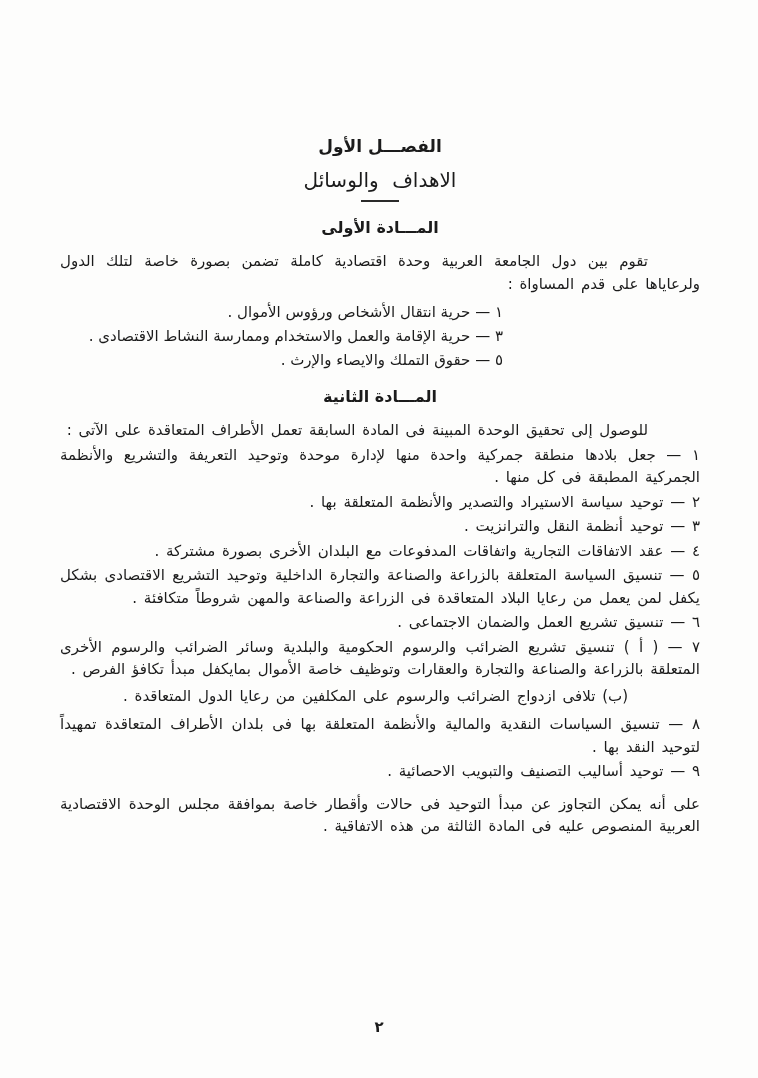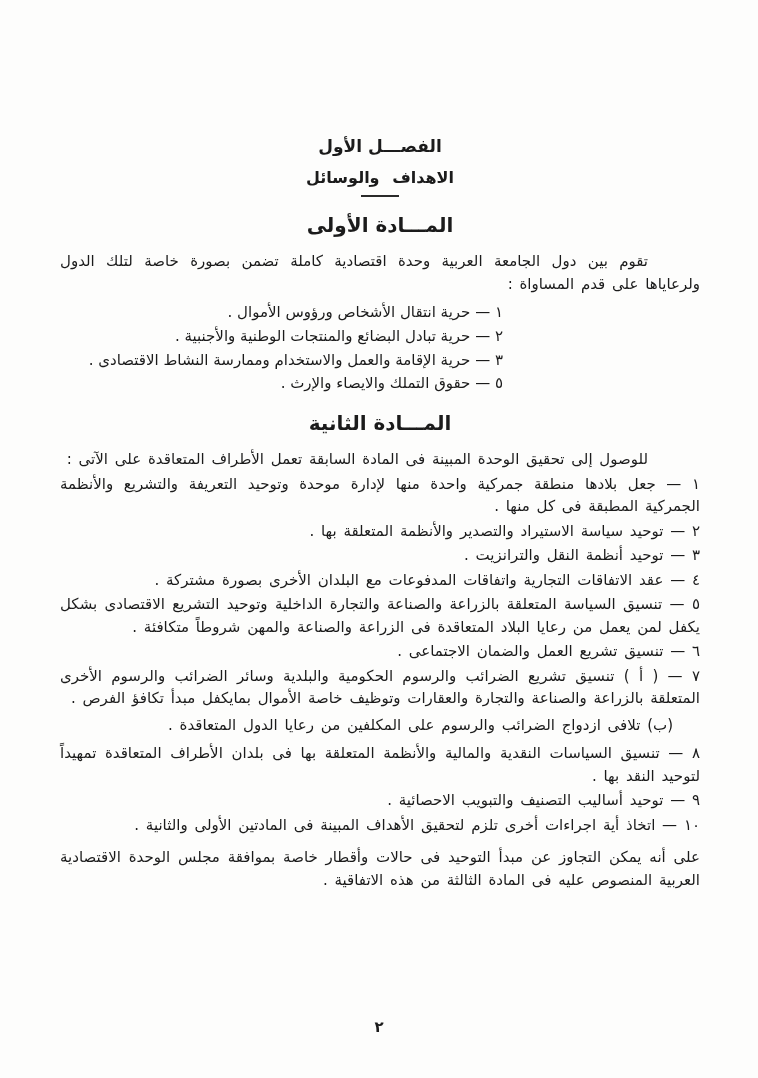--- a/index.html
+++ b/index.html
@@ -20,51 +20,51 @@
     padding: 136px 58px 0 60px;
     overflow: hidden;
   }
   .center { text-align: center; }
   .chapter-title {
     font-size: 17px;
     font-weight: bold;
     margin: 0 0 12px 0;
   }
   .chapter-subtitle {
-    font-size: 16px;
-    font-weight: bold;
+    font-size: 20px;
+    font-weight: normal;
     word-spacing: 7px;
     margin: 0 0 8px 0;
   }
   .divider {
     width: 38px;
     height: 2px;
     background: #2a2a2a;
     margin: 0 auto 14px auto;
   }
   .article-title {
-    font-size: 20px;
+    font-size: 16px;
     font-weight: bold;
     margin: 16px 0 13px 0;
   }
   .p2 {
     text-align: justify;
     line-height: 1.5;
     word-spacing: 2px;
     margin: 2px 0;
   }
   .indent { text-indent: 52px; }
   .list1 {
     margin: 6px 185px 0 0;
     line-height: 1.52;
   }
   .li1 { white-space: nowrap; margin: 1px 12px; }
   .num { font-weight: normal; }
   .gap { }
-  .sub-b { margin-right: 27px; margin-top: 4px; margin-bottom: 6px; }
+  .sub-b { margin-right: 72px; margin-top: 4px; margin-bottom: 6px; }
   .closing { margin-top: 10px; }
   .page-number {
     position: absolute;
     bottom: 42px;
     left: 0;
     right: 0;
     text-align: center;
     font-size: 15px;
     font-weight: bold;
   }
@@ -78,21 +78,20 @@
     <h1 class="center chapter-title">الفصـــل الأول</h1>
     <h2 class="center chapter-subtitle">الاهداف والوسائل</h2>
     <div class="divider"></div>
   </header>
 
   <section>
     <h3 class="center article-title">المـــادة الأولى</h3>
     <p class="p2 indent">تقوم بين دول الجامعة العربية وحدة اقتصادية كاملة تضمن بصورة خاصة لتلك الدول ولرعاياها على قدم المساواة :</p>
     <div class="list1">
       <div class="li1"><span class="num">١ —</span> <span>حرية انتقال الأشخاص ورؤوس الأموال .</span></div>
-      <div class="li1"><span class="num">٢ —</span> <span>حرية تبادل البضائع والمنتجات الوطنية والأجنبية .</span></div>
       <div class="li1"><span class="num">٣ —</span> <span>حرية الإقامة والعمل والاستخدام وممارسة النشاط الاقتصادى .</span></div>
       <div class="li1"><span class="num">٥ —</span> <span>حقوق التملك والايصاء والإرث .</span></div>
     </div>
   </section>
 
   <section>
     <h3 class="center article-title">المـــادة الثانية</h3>
     <p class="p2 indent">للوصول إلى تحقيق الوحدة المبينة فى المادة السابقة تعمل الأطراف المتعاقدة على الآتى :</p>
 
     <p class="p2"><span class="num">١ —</span> <span>جعل بلادها منطقة جمركية واحدة منها لإدارة موحدة وتوحيد التعريفة والتشريع والأنظمة الجمركية المطبقة فى كل منها .</span></p>
@@ -100,21 +99,20 @@
     <p class="p2"><span class="num">٣ —</span> <span>توحيد أنظمة النقل والترانزيت .</span></p>
     <p class="p2"><span class="num">٤ —</span> <span>عقد الاتفاقات التجارية واتفاقات المدفوعات مع البلدان الأخرى بصورة مشتركة .</span></p>
     <p class="p2 gap"><span class="num">٥ —</span> <span>تنسيق السياسة المتعلقة بالزراعة والصناعة والتجارة الداخلية وتوحيد التشريع الاقتصادى بشكل يكفل لمن يعمل من رعايا البلاد المتعاقدة فى الزراعة والصناعة والمهن شروطاً متكافئة .</span></p>
     <p class="p2"><span class="num">٦ —</span> <span>تنسيق تشريع العمل والضمان الاجتماعى .</span></p>
     <p class="p2 gap"><span class="num">٧ —</span> <span>( أ ) تنسيق تشريع الضرائب والرسوم الحكومية والبلدية وسائر الضرائب والرسوم الأخرى المتعلقة بالزراعة والصناعة والتجارة والعقارات وتوظيف خاصة الأموال بمايكفل مبدأ تكافؤ الفرص .</span></p>
 
     <p class="p2 sub-b"><span class="num">(ب)</span> <span>تلافى ازدواج الضرائب والرسوم على المكلفين من رعايا الدول المتعاقدة .</span></p>
 
     <p class="p2"><span class="num">٨ —</span> <span>تنسيق السياسات النقدية والمالية والأنظمة المتعلقة بها فى بلدان الأطراف المتعاقدة تمهيداً لتوحيد النقد بها .</span></p>
     <p class="p2"><span class="num">٩ —</span> <span>توحيد أساليب التصنيف والتبويب الاحصائية .</span></p>
-    <p class="p2"><span class="num">١٠ —</span> <span>اتخاذ أية اجراءات أخرى تلزم لتحقيق الأهداف المبينة فى المادتين الأولى والثانية .</span></p>
 
     <p class="p2 closing">على أنه يمكن التجاوز عن مبدأ التوحيد فى حالات وأقطار خاصة بموافقة مجلس الوحدة الاقتصادية العربية المنصوص عليه فى المادة الثالثة من هذه الاتفاقية .</p>
   </section>
 
   <footer class="page-number">
     <span>٢</span>
   </footer>
 
 </div>
 

